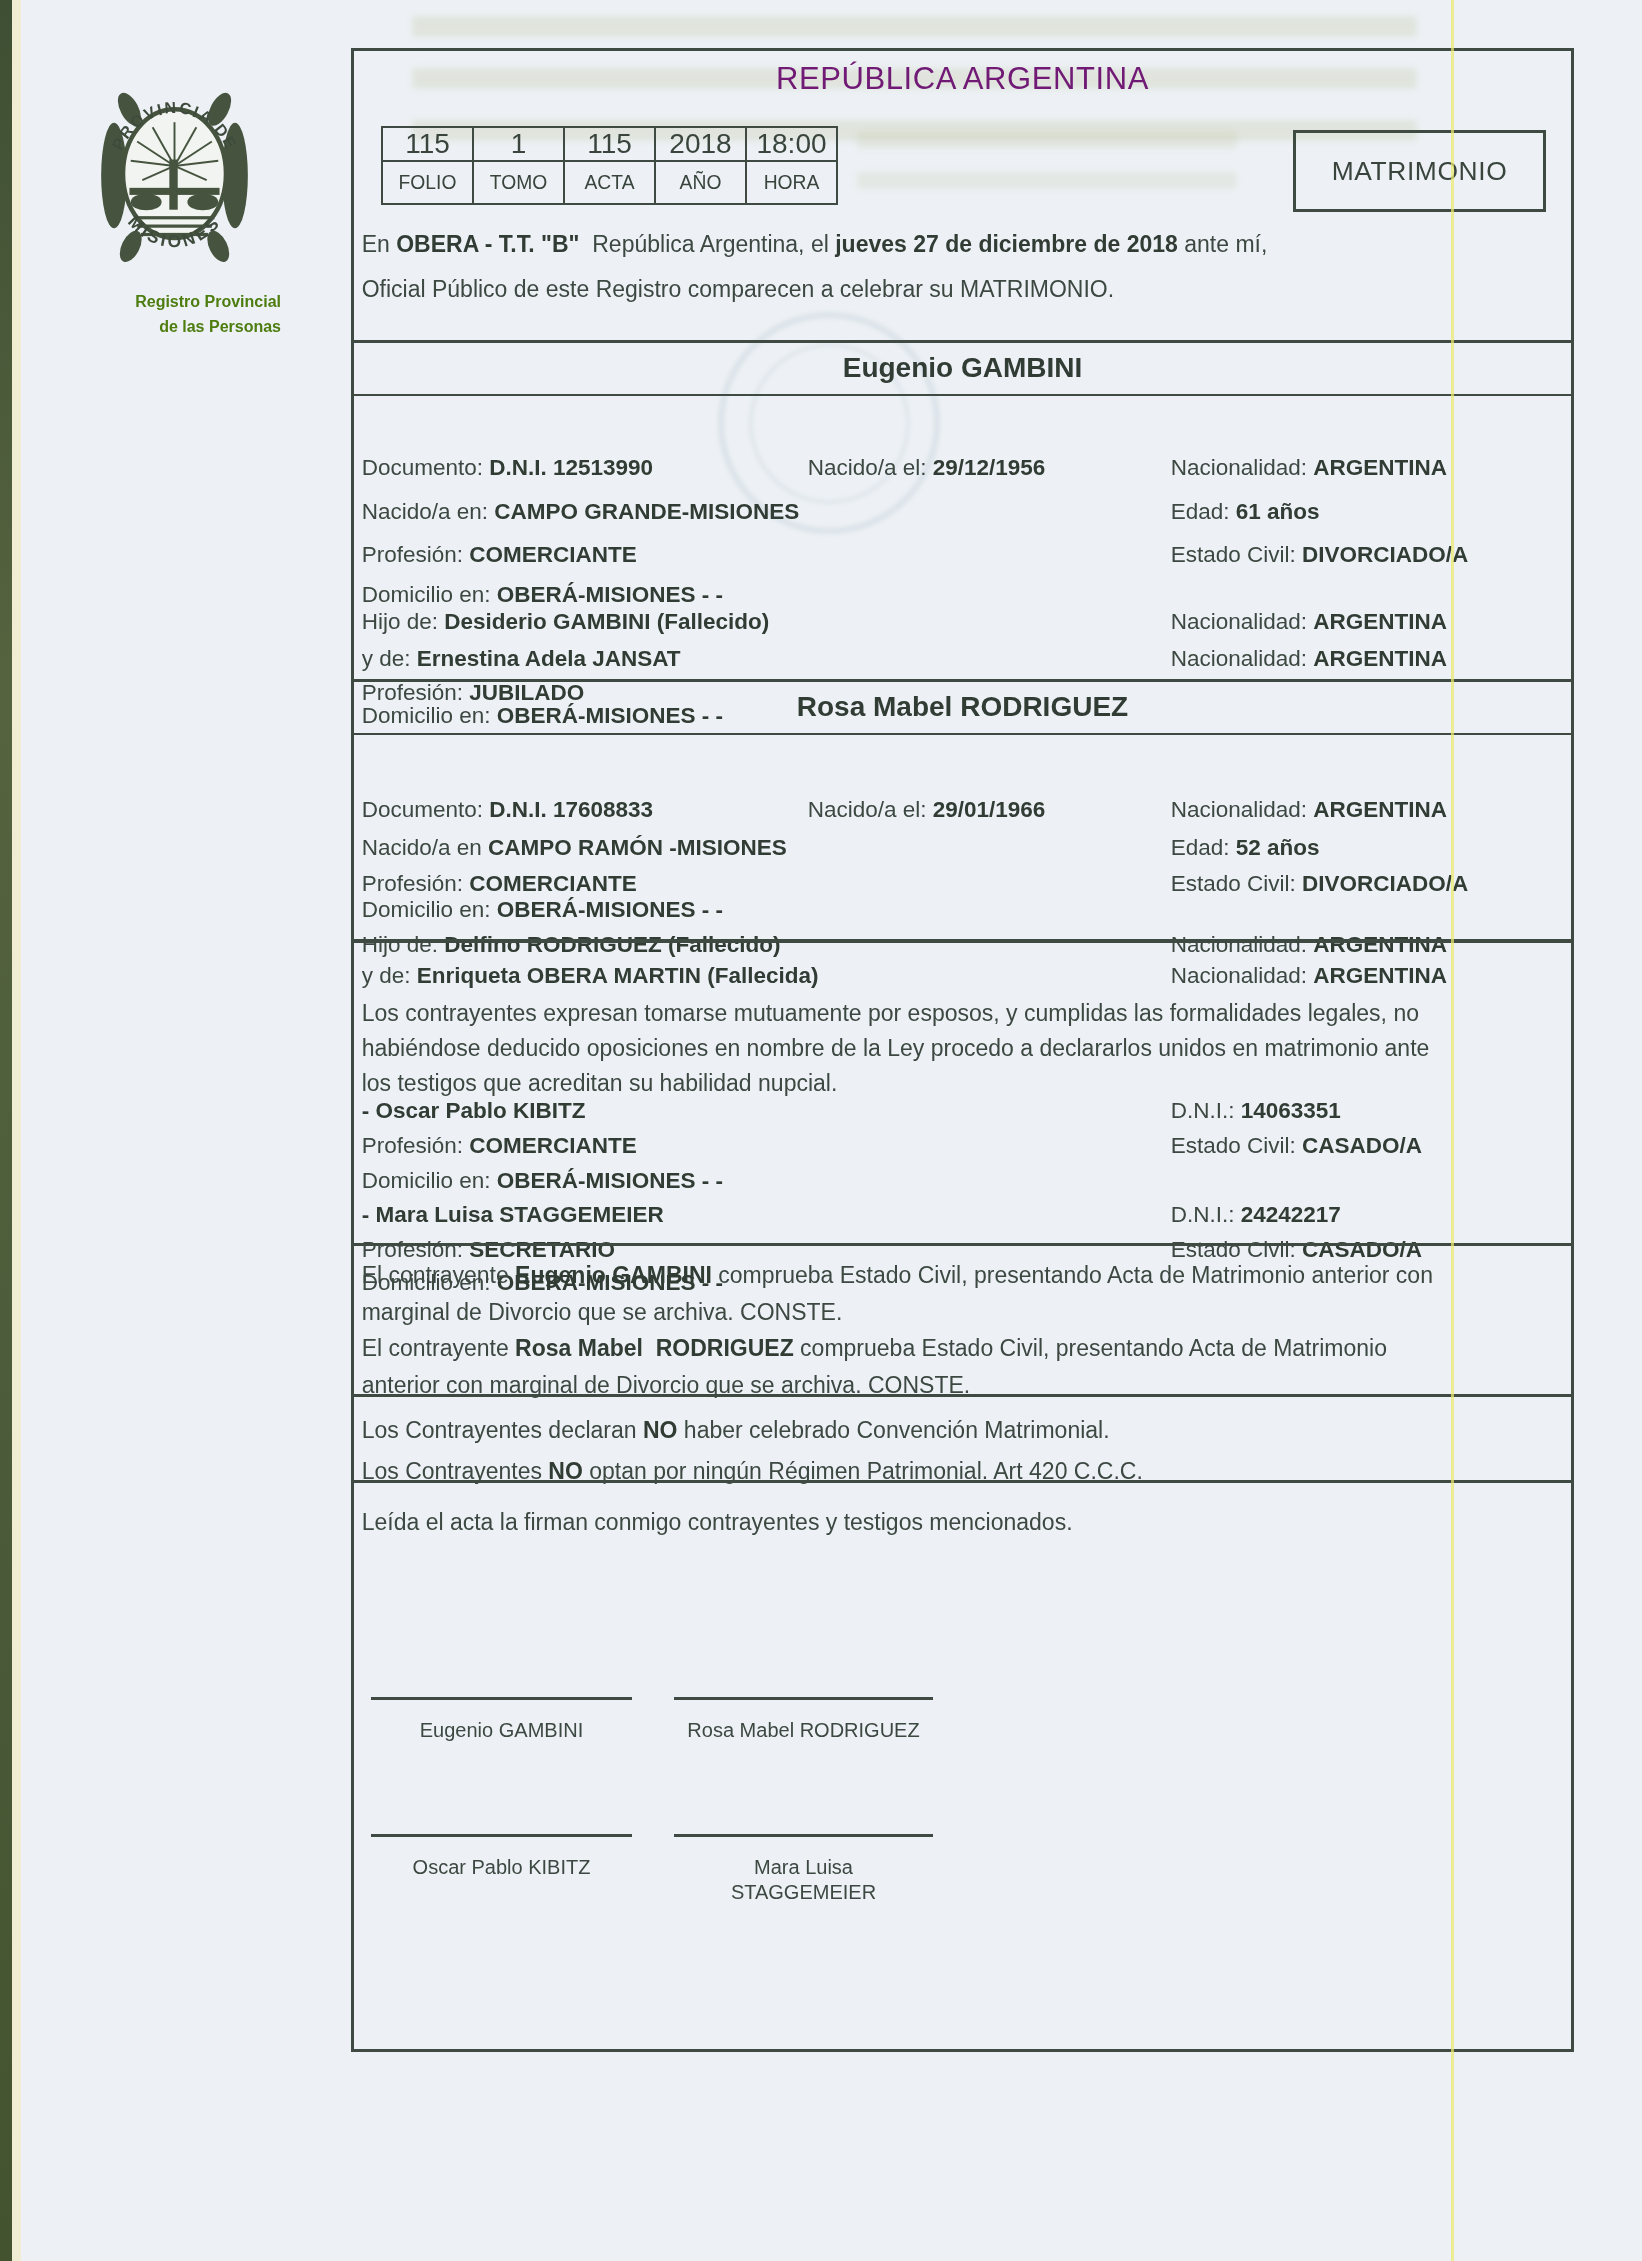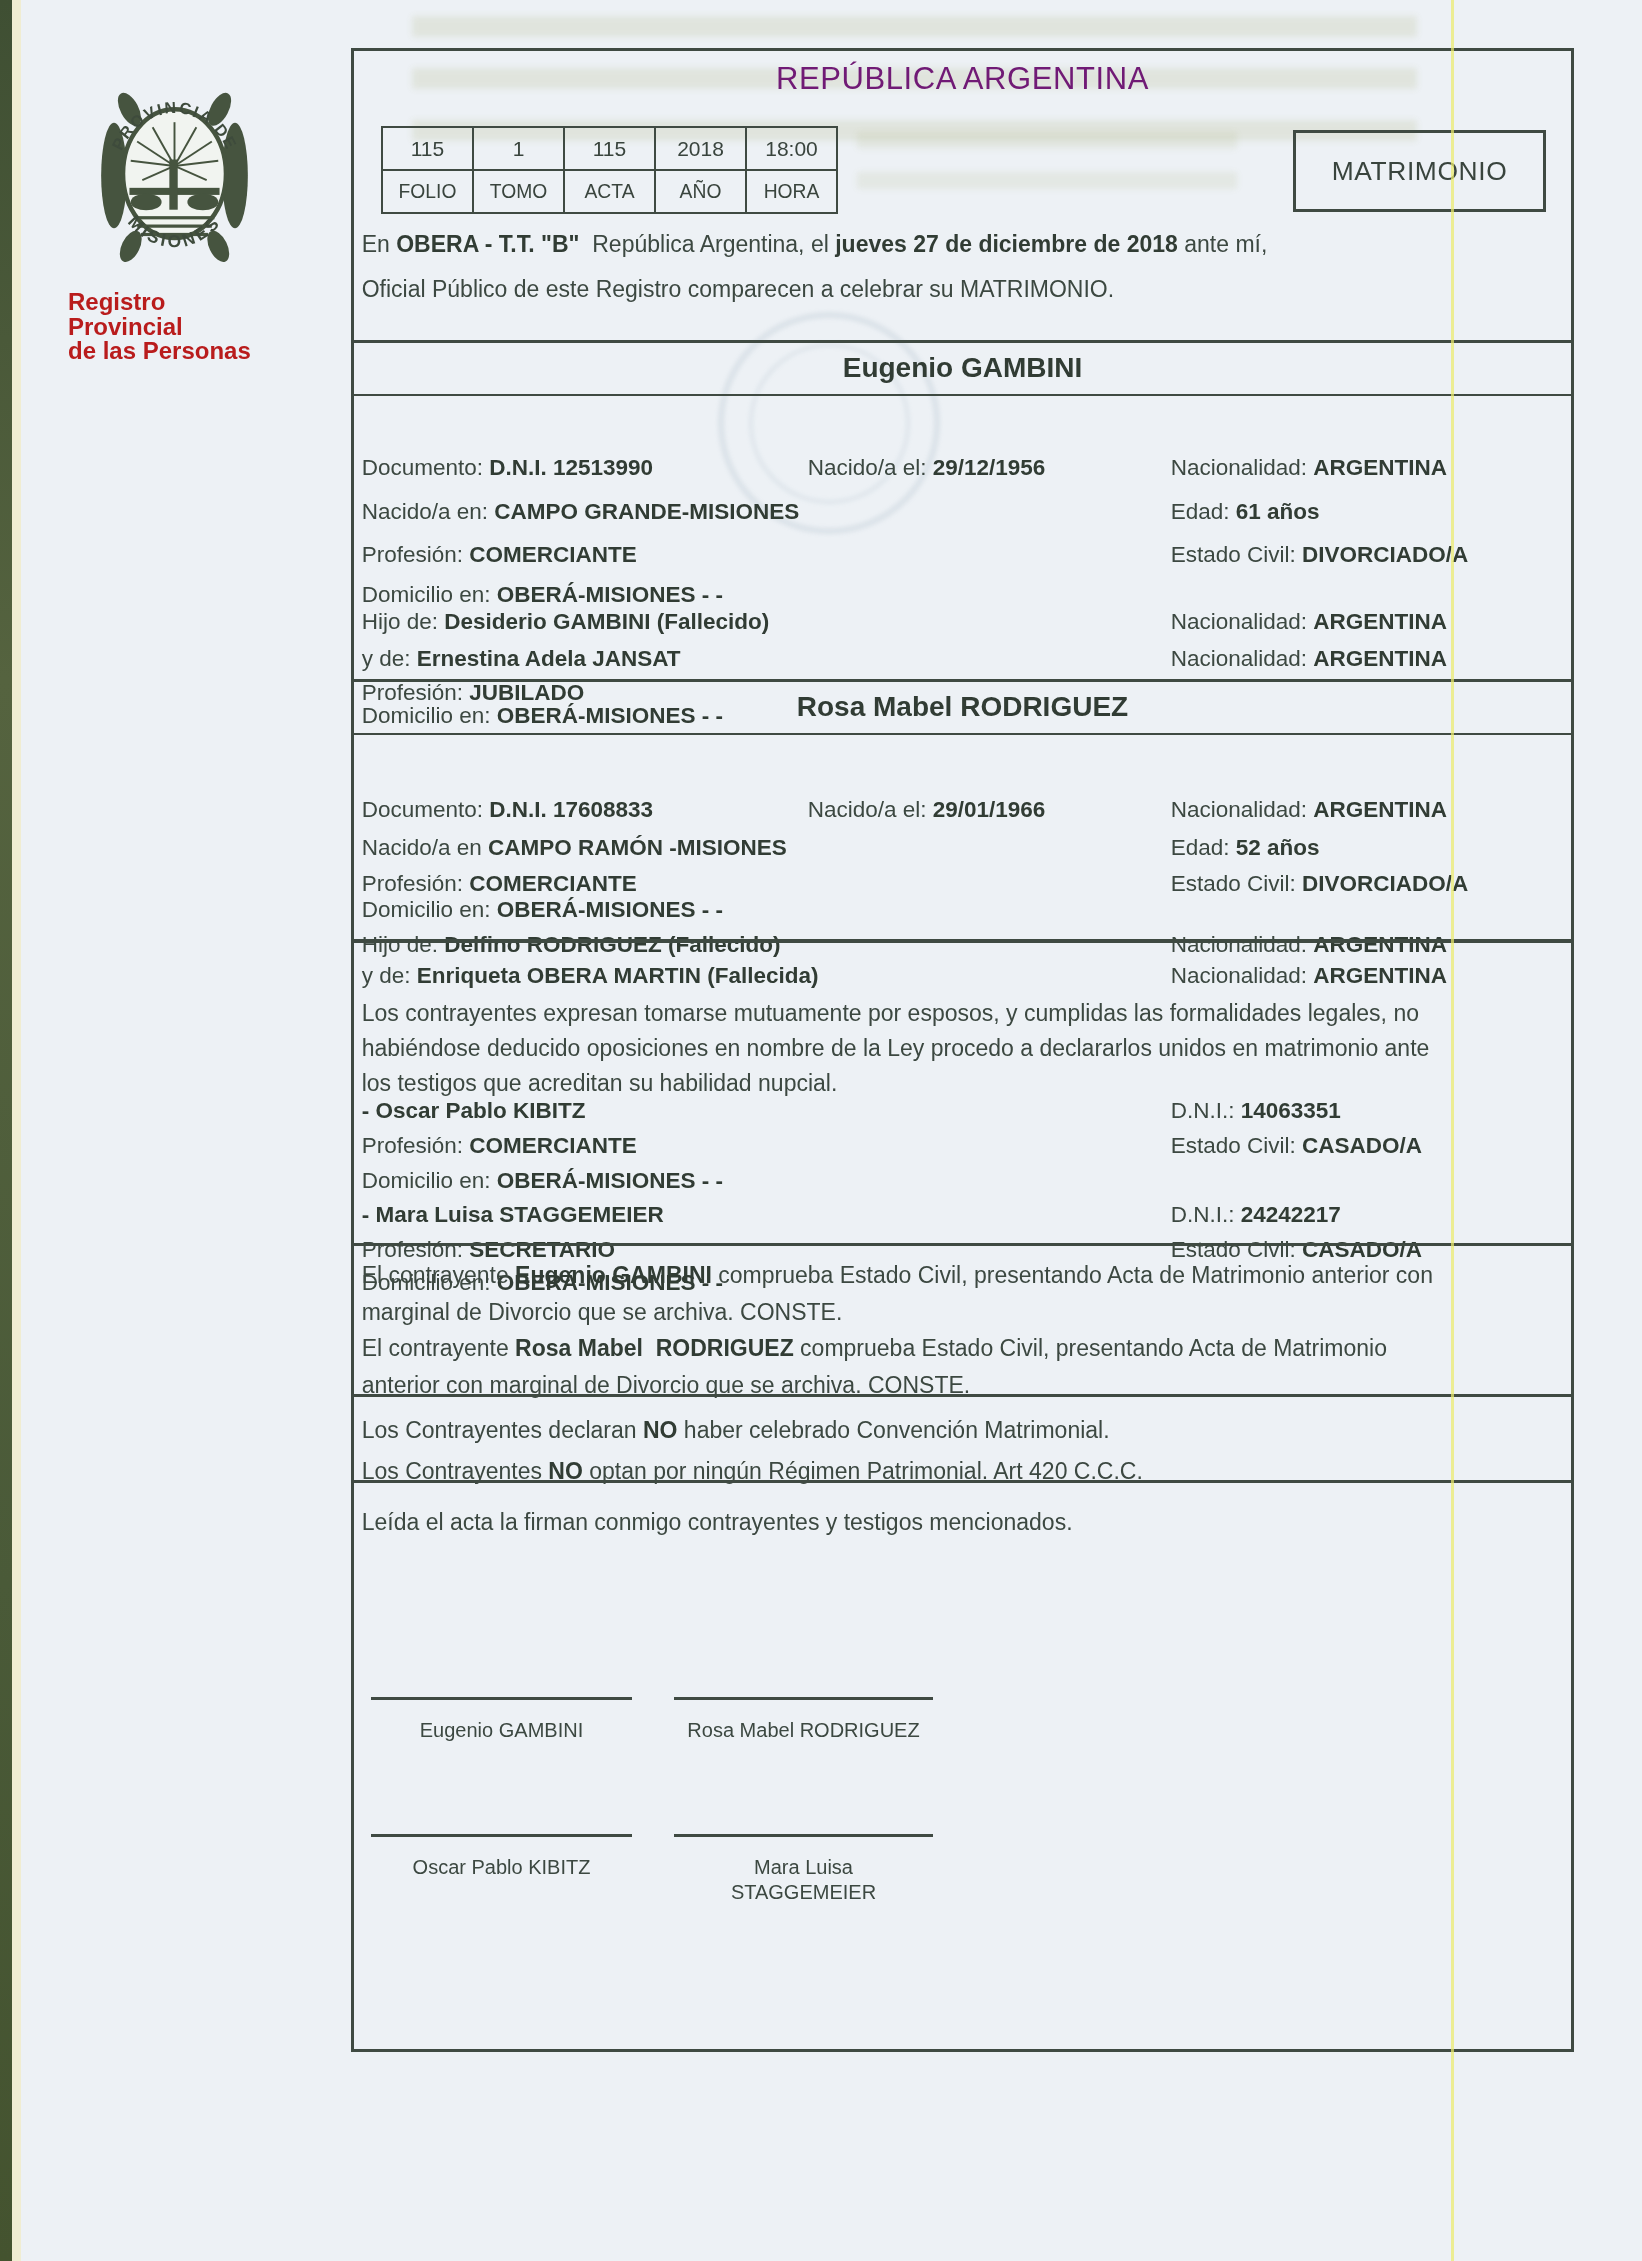--- a/index.html
+++ b/index.html
@@ -31,30 +31,30 @@
     filter:blur(3.2px);opacity:.75;}
   .ghost-mid{position:absolute;left:857px;top:132px;width:380px;height:77px;z-index:0;
     background:repeating-linear-gradient(180deg, rgba(150,158,88,.16) 0 17px, rgba(0,0,0,0) 17px 40px);
     filter:blur(3.2px);opacity:.7;}
   .ghost-stamp{position:absolute;left:718px;top:312px;width:222px;height:222px;z-index:0;
     border:6.4px solid rgba(100,135,155,.13);border-radius:50%;filter:blur(1.9px);}
   .ghost-stamp .inner{position:absolute;left:24.5px;top:24.5px;right:24.5px;bottom:24.5px;
     border:4.5px solid rgba(100,135,155,.10);border-radius:50%;}
   
   .registry{position:absolute;left:97px;top:63px;width:155px;z-index:2;}
-  .registry-caption{position:absolute;top:227px;left:-29px;width:213px;text-align:left;
-    font-size:24px;font-weight:700;color:#b91c1c;line-height:24.5px;}
+  .registry-caption{position:absolute;top:227px;left:-29px;width:213px;text-align:right;
+    font-size:16px;font-weight:700;color:#4d7c0f;line-height:24.5px;}
   
   .box{position:absolute;left:351px;top:48px;width:1223px;height:2004px;
     border:3.2px solid var(--border);z-index:2;}
   .title{position:absolute;top:10.3px;left:0;width:100%;text-align:center;
     font-size:31px;letter-spacing:0.6px;color:#701a75;}
   .rtable{position:absolute;left:27px;top:75px;border-collapse:collapse;}
   .rtable td{border:2.6px solid var(--border);width:91px;text-align:center;color:#39443d;}
-  .rtable .vrow td{height:43px;font-size:21px;}
+  .rtable .vrow td{height:33px;font-size:28px;}
   .rtable .lrow td{height:43px;font-size:19.3px;}
   .badge{position:absolute;left:939px;top:79px;width:253px;height:82px;
     border:3.2px solid var(--border);display:flex;align-items:center;justify-content:center;
     font-size:26.4px;letter-spacing:0.6px;color:#39443d;}
   .para{position:absolute;left:7.7px;width:1198px;font-size:23px;line-height:37px;
     color:var(--ink);white-space:pre-wrap;z-index:2;}
   .para b{font-weight:700;color:var(--ink-bold);}
   .intro{top:171px;line-height:45px;}
   .band{position:absolute;left:0;width:100%;height:56px;padding-top:9px;
     border-top:3.2px solid var(--border);border-bottom:2.6px solid var(--border);

